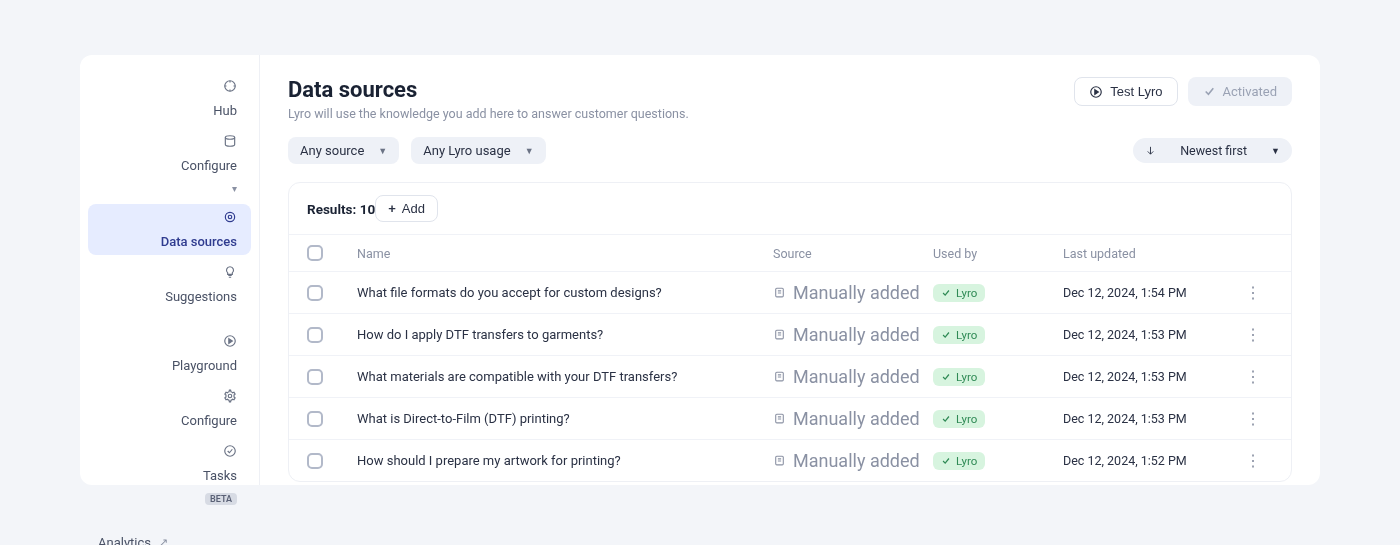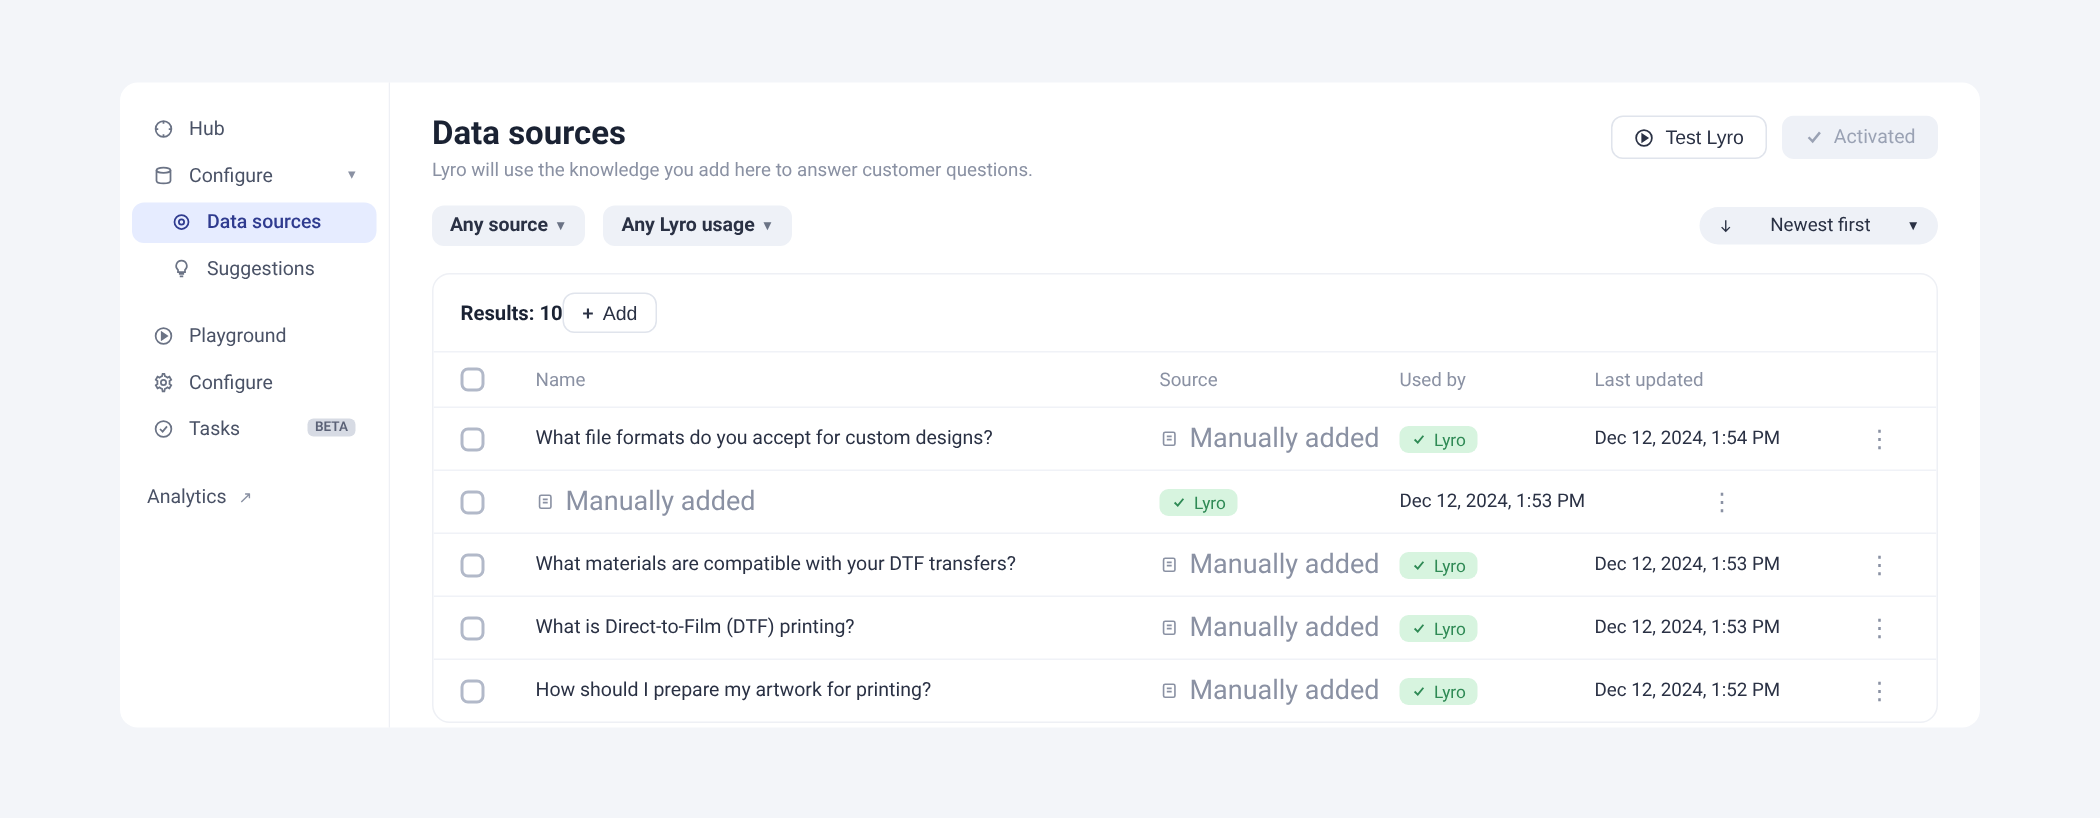--- a/index.html
+++ b/index.html
@@ -20,28 +20,29 @@
   .sidebar {
     width: 180px;
     background: #fff;
     border-radius: 12px 0 0 12px;
     padding: 18px 0 18px 0;
     border-right: 1px solid #eef0f5;
     height: 430px;
   }
   .side-item {
     display: flex;
-    align-items: flex-start;
+    align-items: flex-end;
     gap: 10px;
     padding: 6px 14px;
     margin: 0 8px 4px 8px;
     font-size: 13px;
     color: #4a5266;
     border-radius: 8px;
     cursor: pointer;
+    flex-direction: column;
   }
   .side-item .ico { width:14px; height:14px; display:flex; align-items:center; justify-content:center; color:#6b7385;}
   .side-item.sub { padding-left: 26px; }
   .side-item.active {
     background: #e6ecff;
     color: #2f3b8f;
     font-weight: 500;
   }
   .side-item.active .ico { color:#2f3b8f;}
   .side-item .chev { margin-left:auto; font-size:10px; color:#8a91a3;}
@@ -88,23 +89,23 @@
   .btn.muted { background:#eef1f7; color:#9aa2b4; border-color:transparent; cursor:default;}
   .filters { display:flex; gap:12px; margin-top:16px; align-items:center;}
   .search {
     display:flex; align-items:center; gap:8px;
     background:#eef1f7; border-radius:8px;
     padding:6px 12px; width:180px;
     font-size:13px; color:#8a91a3;
   }
   .search input { border:none; background:transparent; outline:none; font-size:13px; color:#2a3144; width:100%;}
   .chip {
-    display:flex; align-items:center; gap:4px;
+    display:flex; align-items:center; gap:14px;
     background:#eef1f7; border-radius:8px;
-    padding:6px 12px; font-size:13px; color:#2a3144; cursor:pointer;font-weight:bold;
+    padding:6px 12px; font-size:13px; color:#2a3144; cursor:pointer;
   }
   .chip .caret { font-size:9px; color:#6b7385;}
   .filters-spacer { flex:1; }
   .sort-chip {
     display:flex; align-items:center; gap:24px;
     background:#eef1f7; border-radius:14px;
     padding:5px 12px; font-size:12.5px; color:#2a3144; cursor:pointer;
   }
   
   .card {
@@ -319,20 +320,21 @@
         Lyro
       </span>
     </div>
     <div class="updated">Dec 12, 2024, 1:54 PM</div>
     <div class="kebab">⋮</div>
   </div>
           <div class="trow">
     <div>
               <div class="chk"></div>
             </div>
+    <div>How do I apply DTF transfers to garments?</div>
     <div class="src">
       <svg width="13" height="13" viewBox="0 0 24 24" fill="none" stroke="#8a91a3" stroke-width="2">
                 <rect x="5" y="4" width="14" height="16" rx="2"></rect>
                 <path d="M9 9h6M9 13h6"></path>
               </svg>
       <span>Manually added</span>
     </div>
     <div>
       <span class="tag">
         <svg width="10" height="10" viewBox="0 0 24 24" fill="none" stroke="#2f8a55" stroke-width="3">

